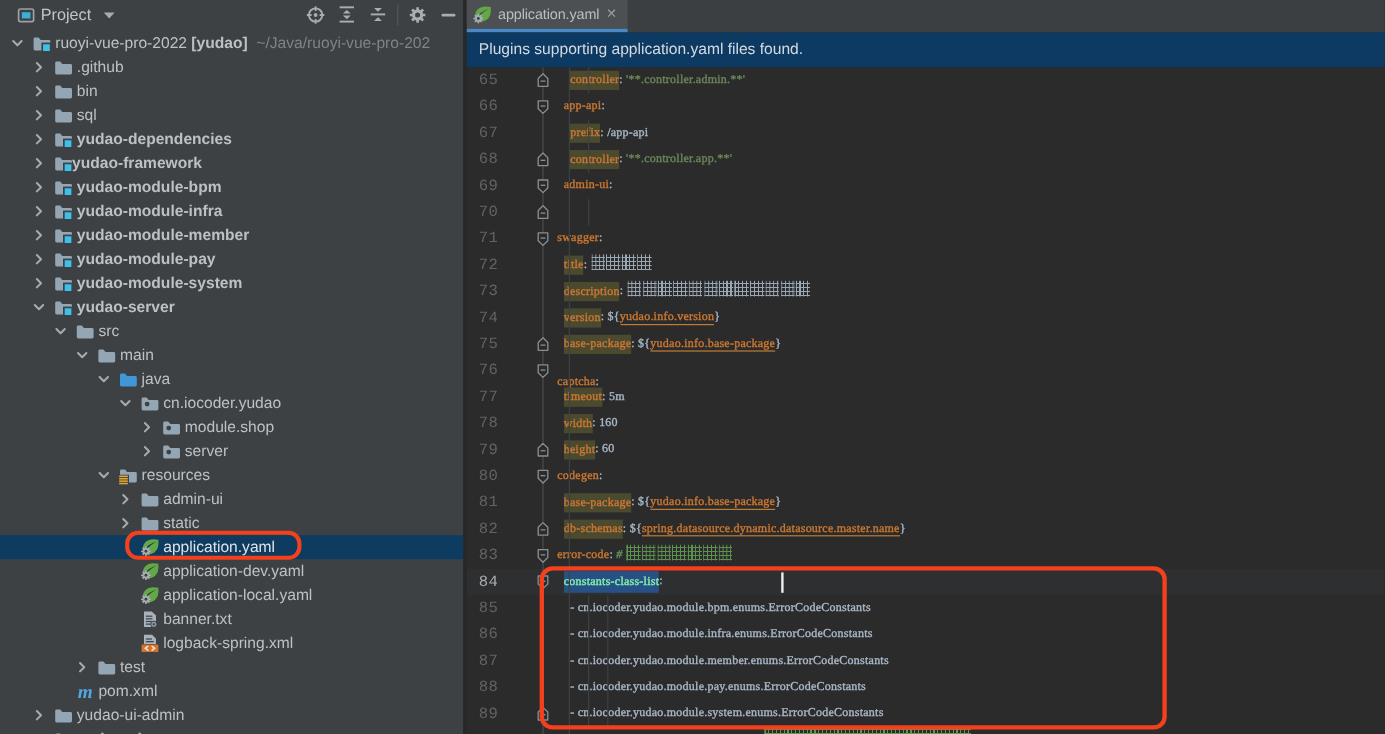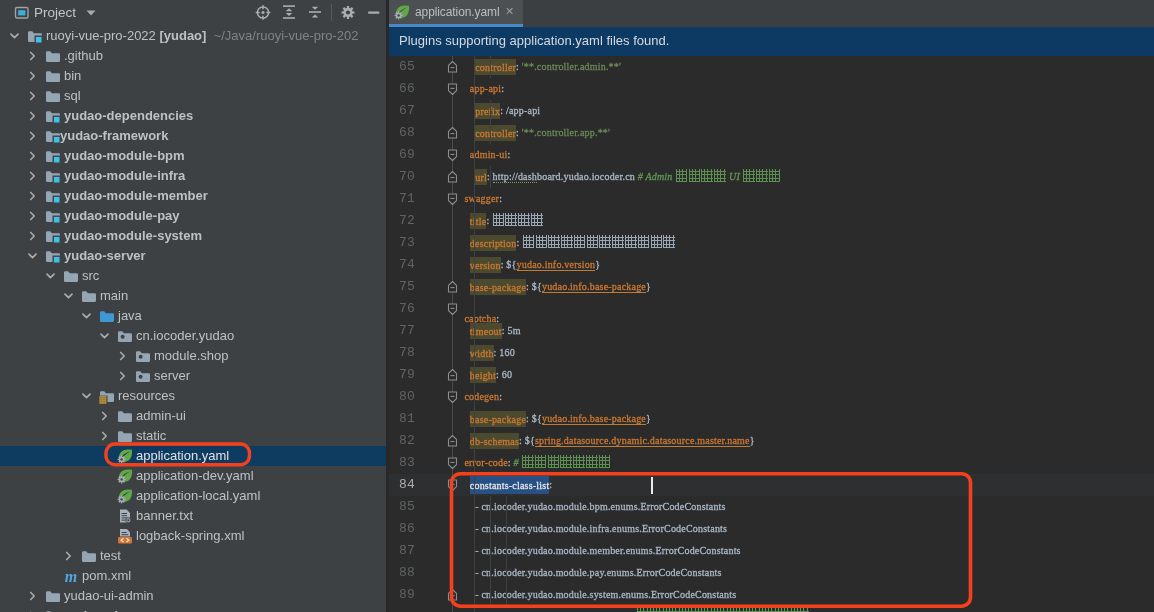--- a/index.html
+++ b/index.html
@@ -14,21 +14,21 @@
 .cl { position:absolute; left:70px; height:22px; line-height:22px; font-family:Liberation Serif, serif; font-size:10px; letter-spacing:0.2px; white-space:pre; -webkit-text-stroke:0.3px; }
 .gn { position:absolute; left:0; width:26px; height:22px; line-height:22px; text-align:right; font-family:"Liberation Mono",monospace; font-size:13px; letter-spacing:0.2px; color:#606366; }
 .gn.cur { color:#a9acae; }
 .k { color:#cc7832; }
 .kb { color:#cc7832; background:#4b4a2f; padding:2.5px 0; }
 .p { color:#a9b7c6; }
 .s { color:#6a8759; }
 .c { color:#629755; font-style:italic; }
 .r { color:#cc7832; border-bottom:1px solid #bd7d35; }
 .wv { border-bottom:1.5px dotted #7c9a57; }
-.sel { color:#e5e5e5; background:#275084; padding:3.5px 0; }
+.sel { color:#86efac; background:#275084; padding:3.5px 0; }
 .cj { display:inline-block; width:11.6px; height:13px; margin:0 0.6px; vertical-align:-2px; filter:blur(0.45px); }
 .cjv { background:repeating-linear-gradient(90deg,#9aa8b6 0 1px,transparent 1px 3.2px),repeating-linear-gradient(0deg,#9aa8b6 0 1px,transparent 1px 3.4px); }
 .cjc { background:repeating-linear-gradient(90deg,#5d9150 0 1px,transparent 1px 3.2px),repeating-linear-gradient(0deg,#5d9150 0 1px,transparent 1px 3.4px); }
 #caret { position:absolute; left:261.5px; top:477px; width:2px; height:17px; background:#ececec; }
 #tabbar { position:absolute; left:0; top:0; width:765px; height:27px; background:#3c3f41; }
 #tab { position:absolute; left:0; top:0; width:134px; height:24px; background:#4c5053; }
 #tab-t { position:absolute; left:26px; top:5px; font-size:12px; letter-spacing:-0.1px; color:#bcbec0; }
 #tab-x { position:absolute; left:116px; top:5px; font-size:11px; color:#9a9da0; }
 #tabline { position:absolute; left:0; top:24px; width:134px; height:3px; background:#4a88c7; }
 #notif { position:absolute; left:0; top:27px; width:765px; height:29px; background:#0d3a63; }
@@ -234,21 +234,20 @@
 <div class="gn" style="top:496px">85</div>
 <div class="gn" style="top:518px">86</div>
 <div class="gn" style="top:540px">87</div>
 <div class="gn" style="top:562px">88</div>
 <div class="gn" style="top:584px">89</div>
 <div class="cl" style="top:56px">      <span class="kb">controller</span><span class="p">: </span><span class="s">'**.controller.admin.**'</span></div>
 <div class="cl" style="top:78px">    <span class="k">app-api</span><span class="p">:</span></div>
 <div class="cl" style="top:100px">      <span class="kb">prefix</span><span class="p">: /app-api</span></div>
 <div class="cl" style="top:122px">      <span class="kb">controller</span><span class="p">: </span><span class="s">'**.controller.app.**'</span></div>
 <div class="cl" style="top:144px">    <span class="k">admin-ui</span><span class="p">:</span></div>
-<div class="cl" style="top:166px">      <span class="kb">url</span><span class="p">: </span><span class="p wv">http://dash</span><span class="p">board.yudao.iocoder.cn </span><span class="c"># Admin </span><i class="cj cjc"></i><i class="cj cjc"></i><i class="cj cjc"></i><i class="cj cjc"></i><span class="c"> UI </span><i class="cj cjc"></i><i class="cj cjc"></i><i class="cj cjc"></i></div>
 <div class="cl" style="top:188px">  <span class="k">swagger</span><span class="p">:</span></div>
 <div class="cl" style="top:210px">    <span class="kb">title</span><span class="p">: </span><i class="cj cjv"></i><i class="cj cjv"></i><i class="cj cjv"></i><i class="cj cjv"></i></div>
 <div class="cl" style="top:232px">    <span class="kb">description</span><span class="p">: </span><i class="cj cjv"></i><i class="cj cjv"></i><i class="cj cjv"></i><i class="cj cjv"></i><i class="cj cjv"></i><i class="cj cjv"></i><i class="cj cjv"></i><i class="cj cjv"></i><i class="cj cjv"></i><i class="cj cjv"></i><i class="cj cjv"></i><i class="cj cjv"></i></div>
 <div class="cl" style="top:254px">    <span class="kb">version</span><span class="p">: ${</span><span class="r">yudao.info.version</span><span class="p">}</span></div>
 <div class="cl" style="top:276px">    <span class="kb">base-package</span><span class="p">: ${</span><span class="r">yudao.info.base-package</span><span class="p">}</span></div>
 <div class="cl" style="top:308px">  <span class="k">captcha</span><span class="p">:</span></div>
 <div class="cl" style="top:320px">    <span class="kb">timeout</span><span class="p">: 5m</span></div>
 <div class="cl" style="top:342px">    <span class="kb">width</span><span class="p">: 160</span></div>
 <div class="cl" style="top:364px">    <span class="kb">height</span><span class="p">: 60</span></div>
 <div class="cl" style="top:386px">  <span class="k">codegen</span><span class="p">:</span></div>

